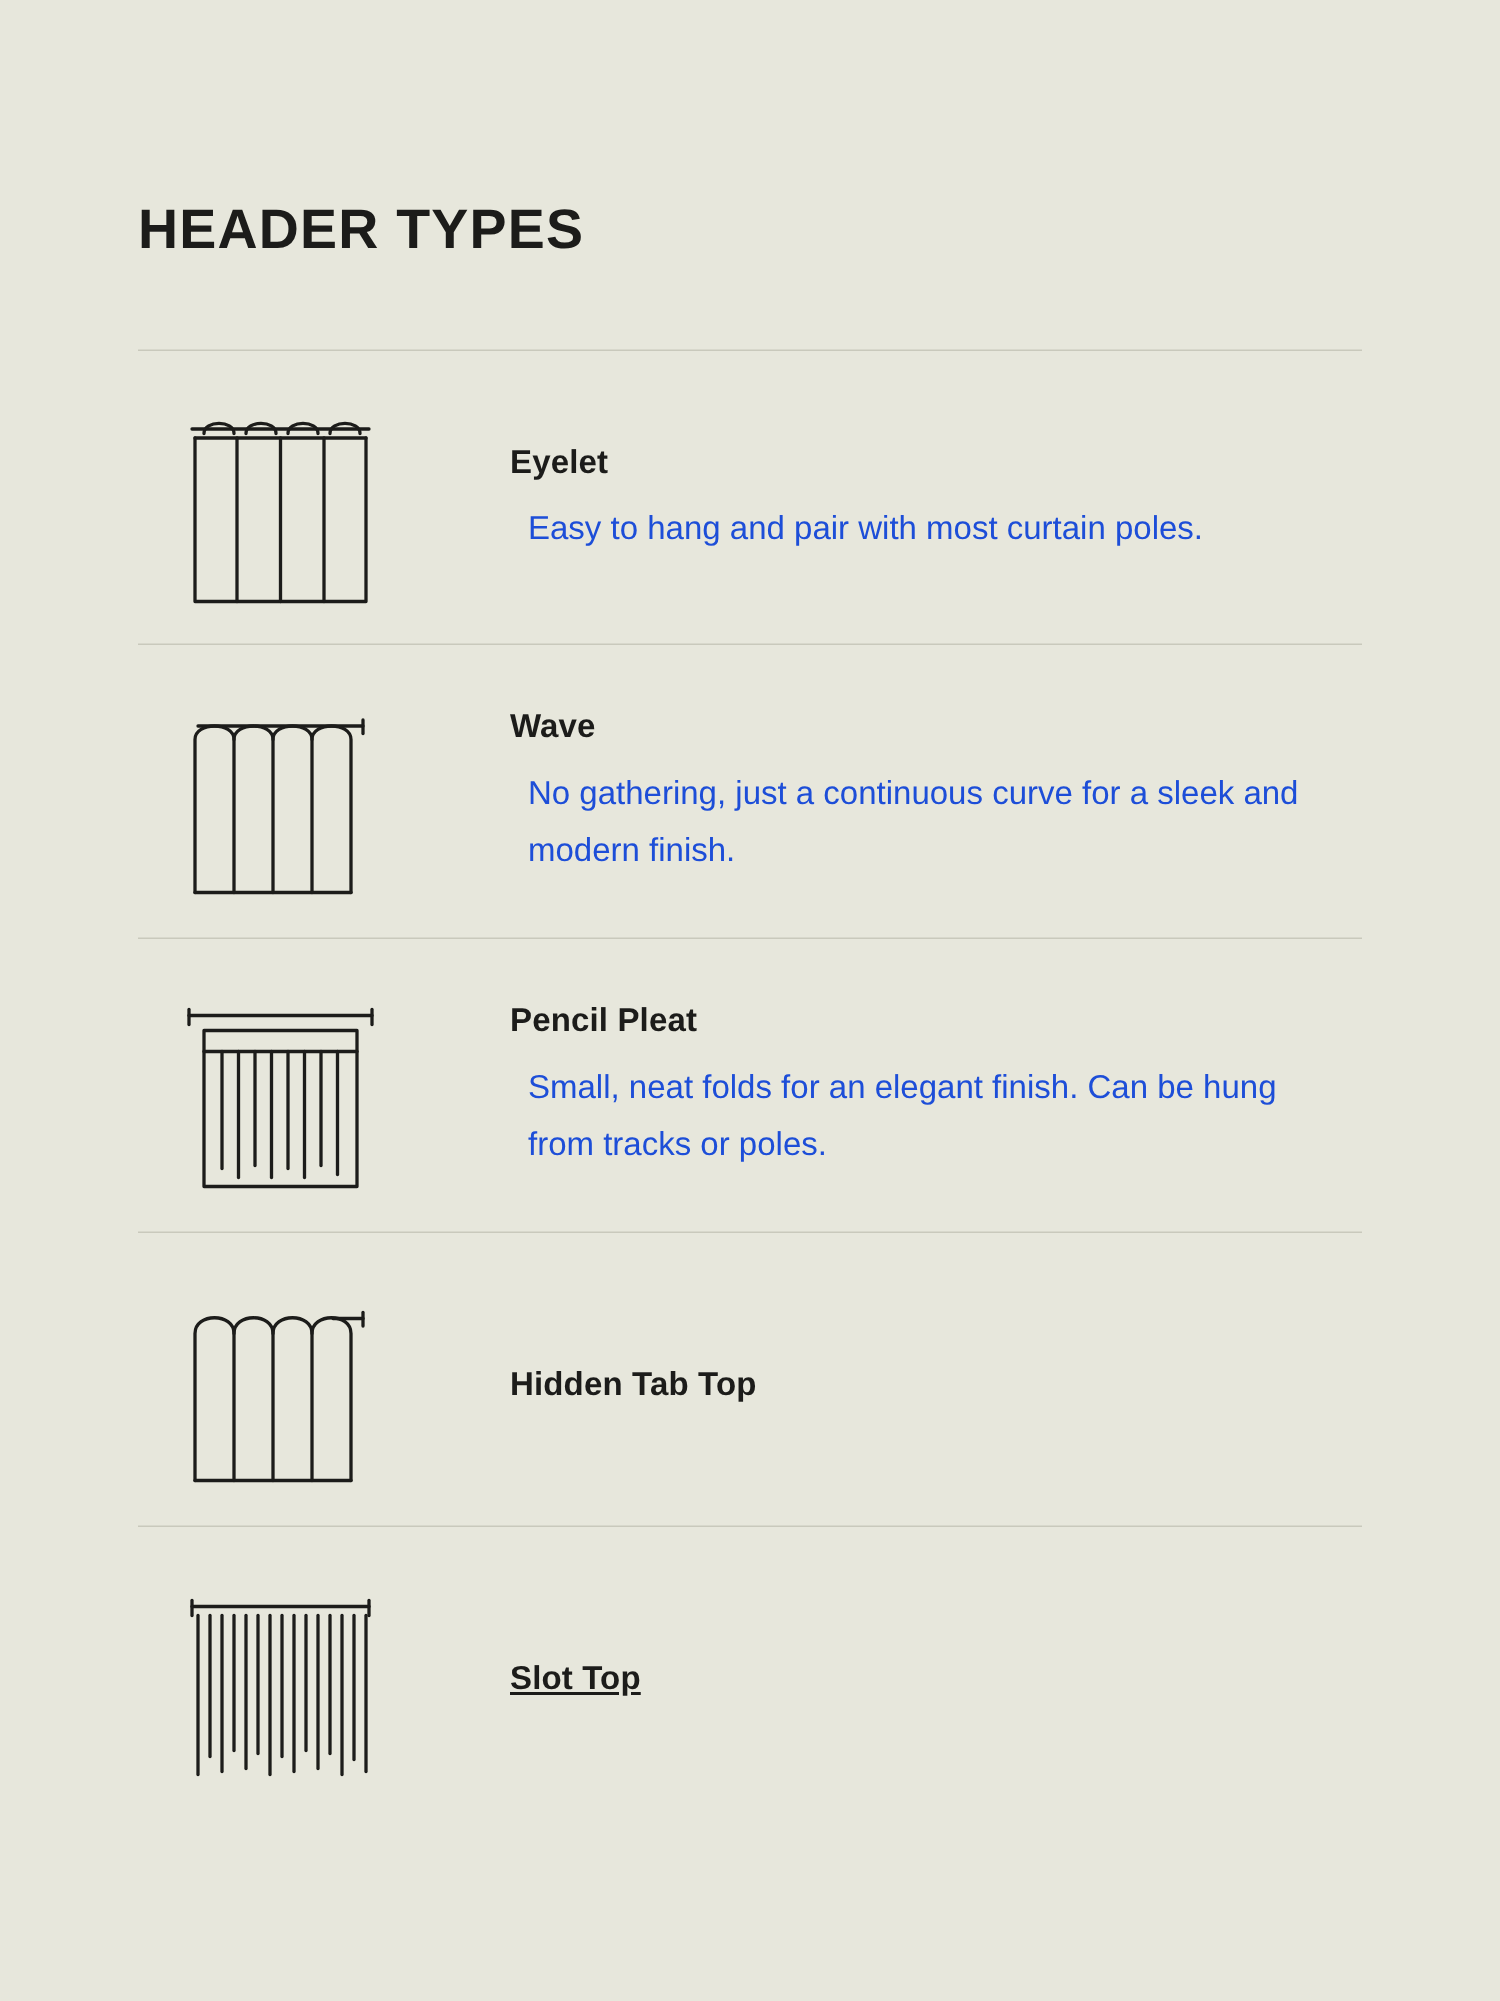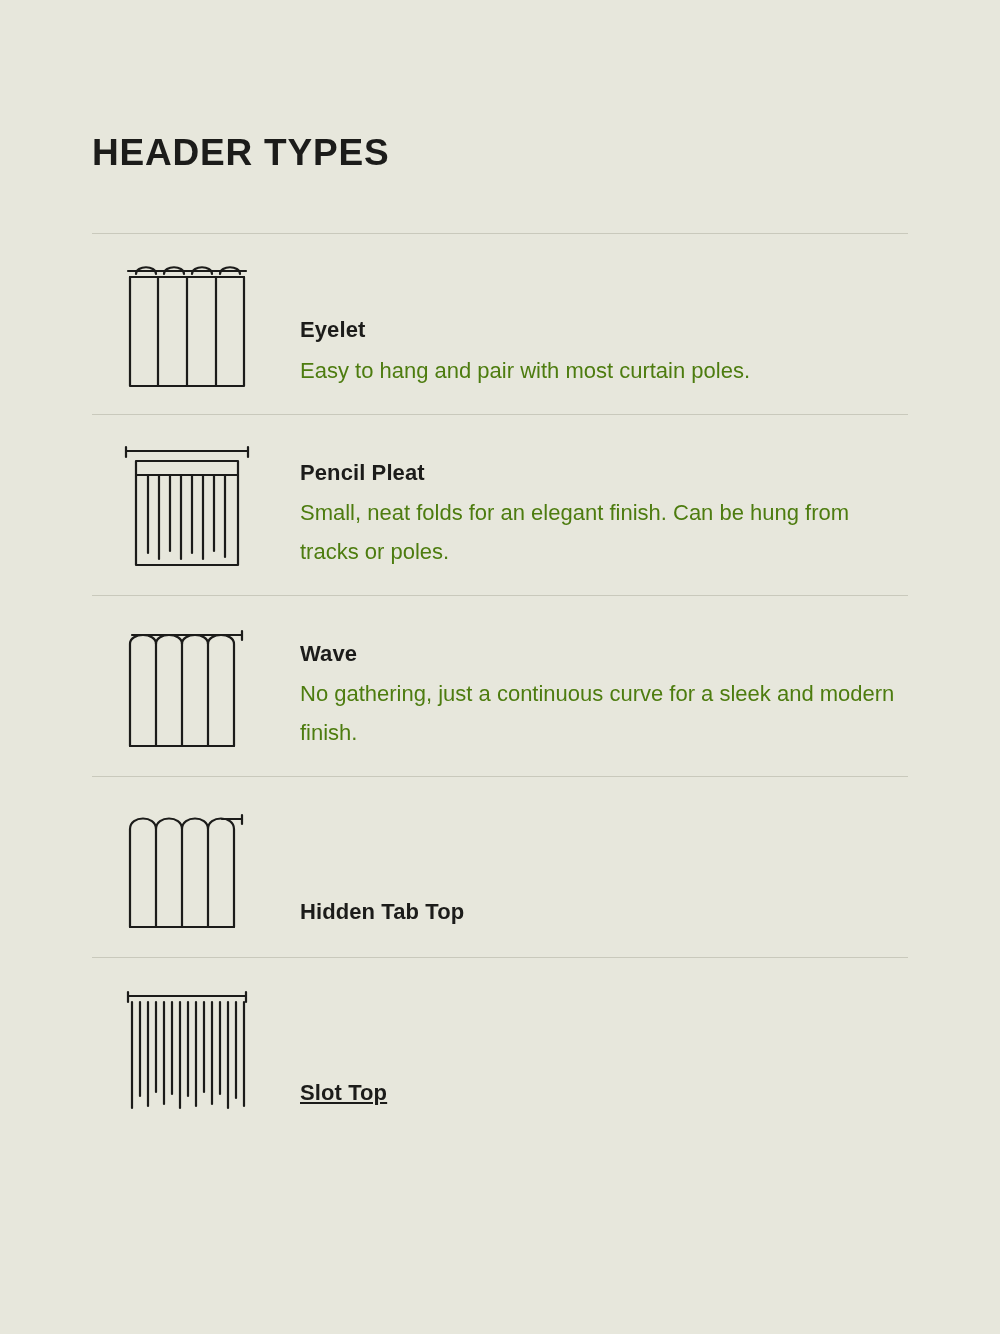--- a/index.html
+++ b/index.html
@@ -29,23 +29,24 @@
     margin: 0;
     padding-top: 134px;
     line-height: 1;
     color: #1c1c1a;
   }
   .list {
     margin-top: 62px;
   }
   .row {
     display: flex;
-    align-items: flex-end;
+    align-items: center;
     border-top: 1px solid #c9c9bc;
-    padding: 24px 0 24px 0;
+    padding: 39px 0 24px 0;
+    gap: 40px;
   }
   .row:last-child {
     border-bottom: none;
   }
   .row.last {
     border-bottom: none;
     text-decoration: underline;
   }
   .icon-cell {
     width: 208px;
@@ -63,23 +64,23 @@
   .item-title {
     font-size: 22px;
     font-weight: bold;
     margin: 0 0 8px 0;
     line-height: 1.2;
     letter-spacing: 0.1px;
   }
   .item-desc {
     font-size: 22px;
     line-height: 1.75;
-    margin: 0;
+    margin: 12px;
     font-weight: 400;
-    color: #4d7c0f;
+    color: #1d4ed8;
     max-width: 625px;
   }
   svg { display: block; }
 </style>
 </head>
 <body>
 
 <div class="page">
 
   <h1 class="page-title">HEADER TYPES</h1>
@@ -99,20 +100,40 @@
             <line x1="8" y1="17" x2="122" y2="17"></line>
             <line x1="36" y1="17" x2="36" y2="126"></line>
             <line x1="65" y1="17" x2="65" y2="126"></line>
             <line x1="94" y1="17" x2="94" y2="126"></line>
           </svg>
         </span>
       </div>
       <div class="text-cell">
         <p class="item-title">Eyelet</p>
         <p class="item-desc">Easy to hang and pair with most curtain poles.</p>
+      </div>
+    </div>
+
+    <div class="row">
+      <div class="icon-cell">
+        <span>
+          <svg width="130" height="130" viewBox="0 0 130 130" fill="none" stroke="#1c1c1a" stroke-width="2.2" stroke-linecap="round" stroke-linejoin="round">
+            <line x1="10" y1="13" x2="120" y2="13"></line>
+            <line x1="120" y1="9" x2="120" y2="18"></line>
+            <path d="M8 124 L8 22 C8 10, 34 10, 34 22 L34 124"></path>
+            <path d="M34 22 C34 10, 60 10, 60 22 L60 124"></path>
+            <path d="M60 22 C60 10, 86 10, 86 22 L86 124"></path>
+            <path d="M86 22 C86 10, 112 10, 112 22 L112 124"></path>
+            <line x1="8" y1="124" x2="112" y2="124"></line>
+          </svg>
+        </span>
+      </div>
+      <div class="text-cell">
+        <p class="item-title">Wave</p>
+        <p class="item-desc">No gathering, just a continuous curve for a sleek and modern finish.</p>
       </div>
     </div>
 
     <div class="row">
       <div class="icon-cell">
         <span>
           <svg width="130" height="130" viewBox="0 0 130 130" fill="none" stroke="#1c1c1a" stroke-width="2.2" stroke-linecap="round" stroke-linejoin="round">
             <line x1="4" y1="10" x2="126" y2="10"></line>
             <line x1="4" y1="6" x2="4" y2="16"></line>
             <line x1="126" y1="6" x2="126" y2="16"></line>
@@ -125,40 +146,20 @@
             <line x1="70" y1="34" x2="70" y2="112"></line>
             <line x1="81" y1="34" x2="81" y2="118"></line>
             <line x1="92" y1="34" x2="92" y2="110"></line>
             <line x1="103" y1="34" x2="103" y2="116"></line>
           </svg>
         </span>
       </div>
       <div class="text-cell">
         <p class="item-title">Pencil Pleat</p>
         <p class="item-desc">Small, neat folds for an elegant finish. Can be hung from tracks or poles.</p>
-      </div>
-    </div>
-
-    <div class="row">
-      <div class="icon-cell">
-        <span>
-          <svg width="130" height="130" viewBox="0 0 130 130" fill="none" stroke="#1c1c1a" stroke-width="2.2" stroke-linecap="round" stroke-linejoin="round">
-            <line x1="10" y1="13" x2="120" y2="13"></line>
-            <line x1="120" y1="9" x2="120" y2="18"></line>
-            <path d="M8 124 L8 22 C8 10, 34 10, 34 22 L34 124"></path>
-            <path d="M34 22 C34 10, 60 10, 60 22 L60 124"></path>
-            <path d="M60 22 C60 10, 86 10, 86 22 L86 124"></path>
-            <path d="M86 22 C86 10, 112 10, 112 22 L112 124"></path>
-            <line x1="8" y1="124" x2="112" y2="124"></line>
-          </svg>
-        </span>
-      </div>
-      <div class="text-cell">
-        <p class="item-title">Wave</p>
-        <p class="item-desc">No gathering, just a continuous curve for a sleek and modern finish.</p>
       </div>
     </div>
 
     <div class="row">
       <div class="icon-cell">
         <span>
           <svg width="130" height="130" viewBox="0 0 130 130" fill="none" stroke="#1c1c1a" stroke-width="2.2" stroke-linecap="round" stroke-linejoin="round">
             <line x1="100" y1="16" x2="120" y2="16"></line>
             <line x1="120" y1="12" x2="120" y2="21"></line>
             <path d="M8 124 L8 26 C8 12, 34 12, 34 26 L34 124"></path>

